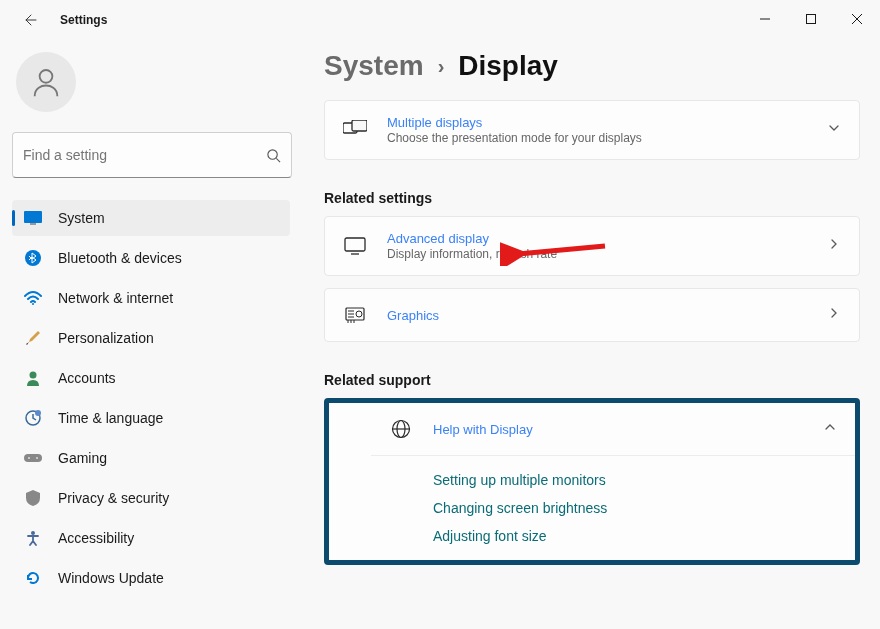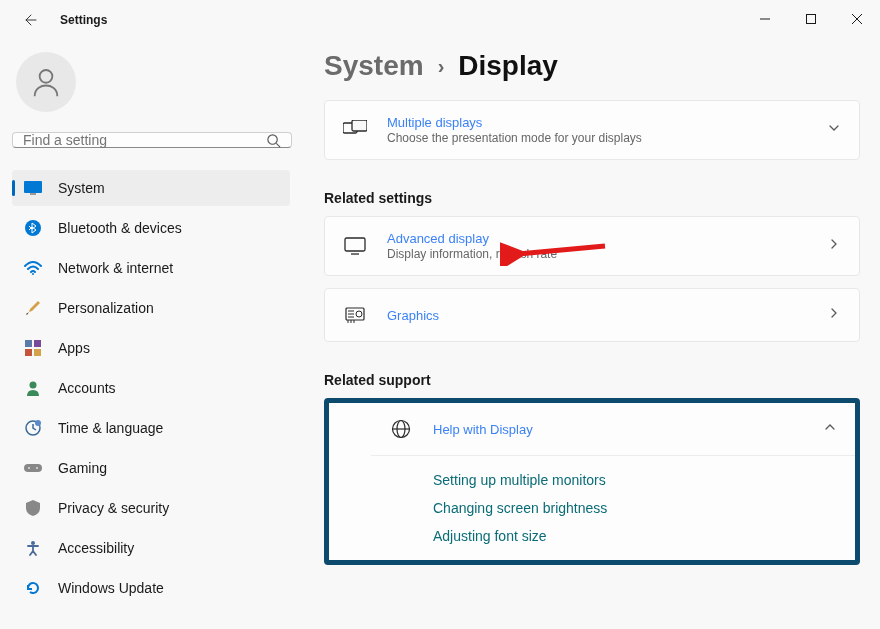--- a/index.html
+++ b/index.html
@@ -65,21 +65,21 @@
       border-radius: 50%;
       background: #e8e8e8;
       display: flex;
       align-items: center;
       justify-content: center;
       margin-bottom: 20px;
       margin-left: 4px;
     }
     .search-box {
       width: 280px;
-      height: 16px;
+      height: 46px;
       border: 1px solid #d0d0d0;
       border-bottom: 1px solid #888;
       border-radius: 4px;
       background: #fdfdfd;
       display: flex;
       align-items: center;
       padding: 0 10px;
       margin-bottom: 22px;
     }
     .search-box input {
@@ -295,31 +295,20 @@
             <svg width="18" height="18" viewBox="0 0 18 18">
               <path d="M14 2 L16 4 L8 12 L5 13 L6 10 Z" fill="#d4a04a"></path>
               <path d="M5 13 L3 16 L2 15 L5 13" fill="#5a3a1a"></path>
             </svg>
           </span>
         <span>Personalization</span>
       </li>
       <li class="nav-item">
         <span class="nav-icon">
             <svg width="16" height="16" viewBox="0 0 16 16">
-              <rect x="0" y="0" width="7" height="7" fill="#5a7aa8"></rect>
-              <rect x="9" y="0" width="7" height="7" fill="#7a4a9a"></rect>
-              <rect x="0" y="9" width="7" height="7" fill="#c4553a"></rect>
-              <rect x="9" y="9" width="7" height="7" fill="#d4a04a"></rect>
-            </svg>
-          </span>
-        <span>Apps</span>
-      </li>
-      <li class="nav-item">
-        <span class="nav-icon">
-            <svg width="16" height="16" viewBox="0 0 16 16">
               <circle cx="8" cy="5" r="3.5" fill="#3a8a5a"></circle>
               <path d="M2 16 Q2 10 8 10 Q14 10 14 16 Z" fill="#3a8a5a"></path>
             </svg>
           </span>
         <span>Accounts</span>
       </li>
       <li class="nav-item">
         <span class="nav-icon">
             <svg width="16" height="16" viewBox="0 0 16 16">
               <circle cx="8" cy="8" r="7" fill="none" stroke="#3a6a9a" stroke-width="1.5"></circle>

